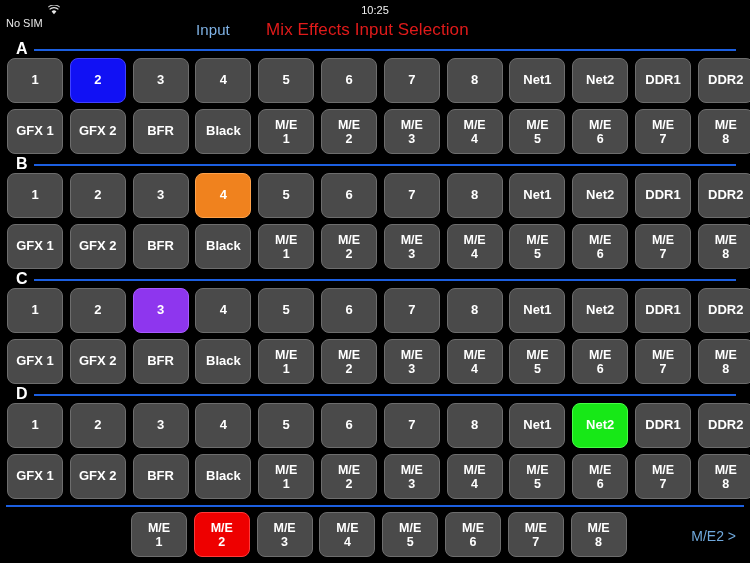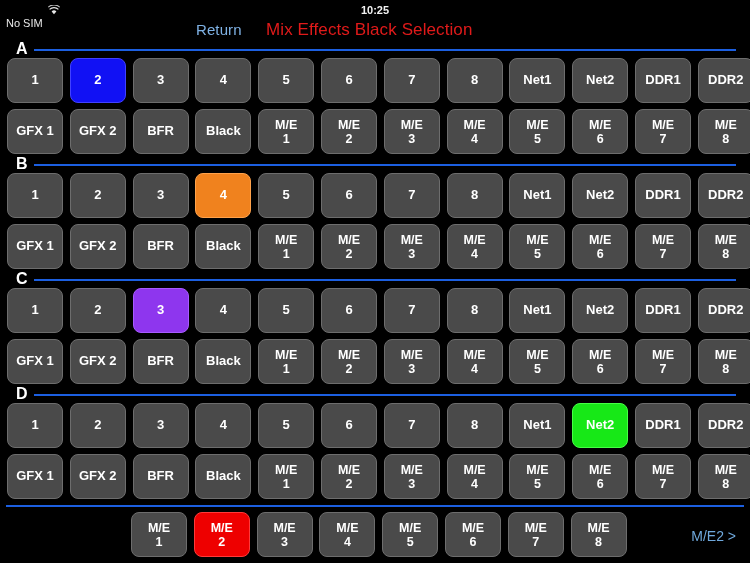--- a/index.html
+++ b/index.html
@@ -25,21 +25,21 @@
     line-height: 20px;
   }
   .sb-left {
     position: absolute; left: 6px; top: 0;
     display: flex; align-items: center; gap: 5px;
     height: 20px;
   }
   .sb-center {
     position: absolute; left: 0; top: 0; width: 750px;
     text-align: center; height: 20px; line-height: 20px;
-    font-size: 11px; font-weight: bold; color: #f2f2f2;
+    font-size: 11px; font-weight: normal; color: #f2f2f2;
   }
   .sb-right {
     position: absolute; right: 6px; top: 0;
     display: flex; align-items: center; gap: 5px;
     height: 20px;
   }
   .sb-text { font-size: 11px; color: #e8e8e8; margin-top: 26px; }
   .ico { display: inline-block; line-height: 0; }
   .ico svg { display: block; }
 
@@ -129,22 +129,22 @@
           <path d="M6 9.2 L3.6 6.4 A3.6 3.6 0 0 1 8.4 6.4 Z" fill="#e8e8e8"></path>
           <path d="M1.6 4.4 A6.4 6.4 0 0 1 10.4 4.4" stroke="#e8e8e8" stroke-width="1.2" fill="none"></path>
           <path d="M0.2 2.2 A8.6 8.6 0 0 1 11.8 2.2" stroke="#e8e8e8" stroke-width="1.1" fill="none" opacity="0.85"></path>
         </svg>
       </span>
     </div>
     <div class="sb-center">10:25</div>
   </div>
 
   <div class="header">
-    <div class="return-btn">Return</div>
-    <div class="page-title">Mix Effects Black Selection</div>
+    <div class="return-btn">Input</div>
+    <div class="page-title">Mix Effects Input Selection</div>
   </div>
 
   <div id="grid-host">
       <div class="sec-label" style="top: 40px;">A</div>
       <div class="sec-rule" style="top: 49px;"></div>
       <div class="btn" style="left: 7px; top: 58px;">
         <span>1</span>
       </div>
       <div class="btn sel-blue" style="left: 69.8px; top: 58px;">
         <span>2</span>

